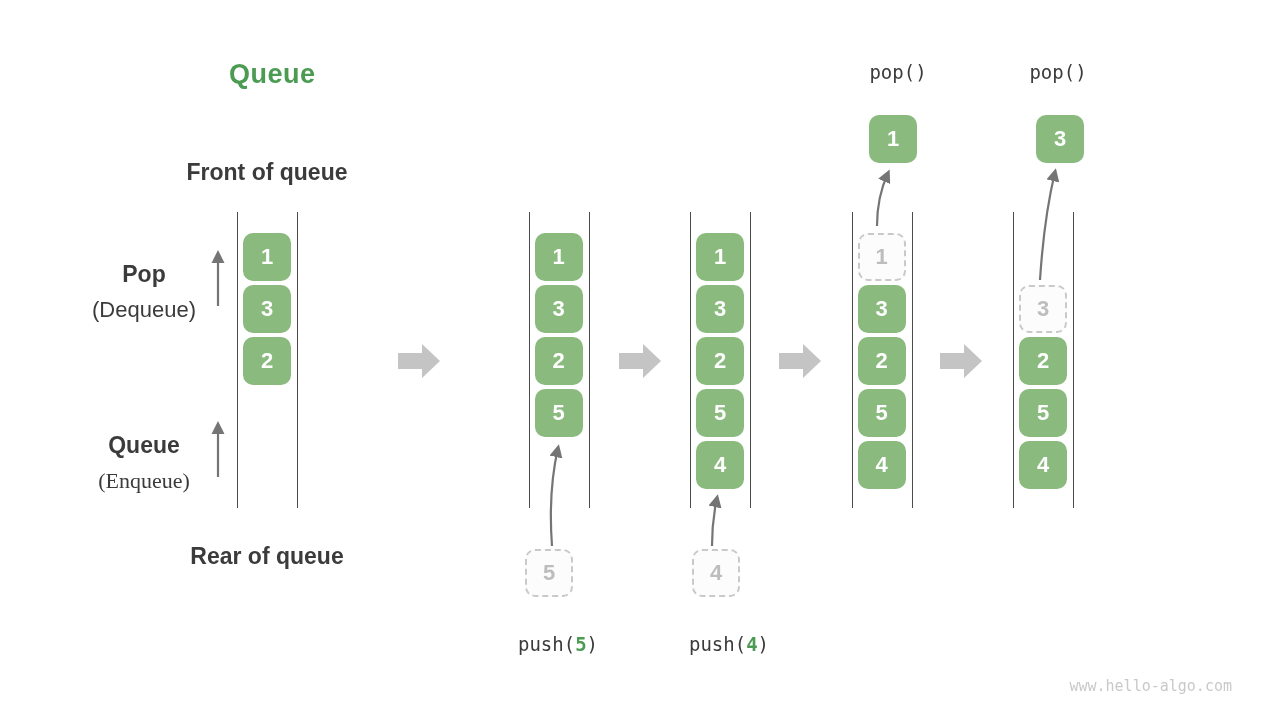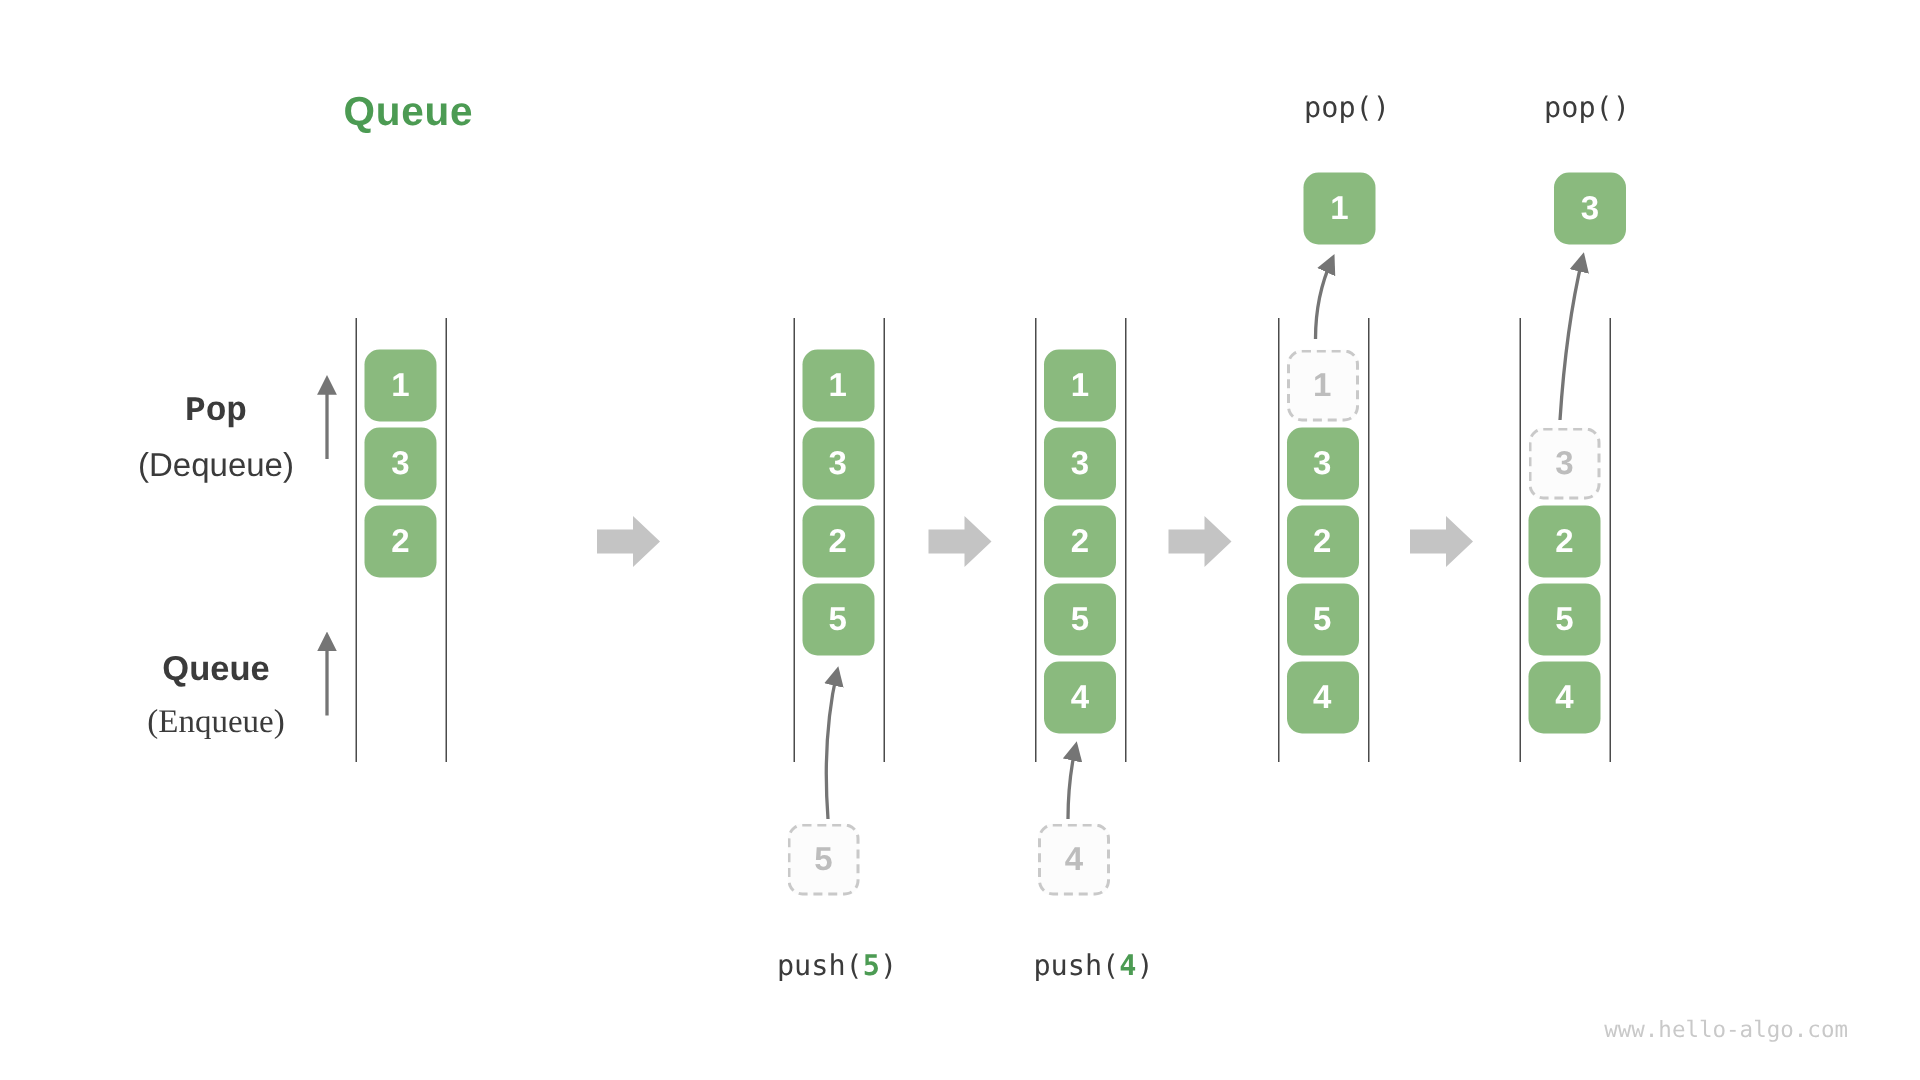--- a/index.html
+++ b/index.html
@@ -100,27 +100,29 @@
     <path class="thin-arrow" d="M1040,280 Q1044,218 1055,172" marker-end="url(#ah)"></path>
 
     <path class="block-arrow" transform="translate(419,361)" d="M-21,-8 H3 V-17 L21,0 L3,17 V8 H-21 Z"></path>
     <path class="block-arrow" transform="translate(640,361)" d="M-21,-8 H3 V-17 L21,0 L3,17 V8 H-21 Z"></path>
     <path class="block-arrow" transform="translate(800,361)" d="M-21,-8 H3 V-17 L21,0 L3,17 V8 H-21 Z"></path>
     <path class="block-arrow" transform="translate(961,361)" d="M-21,-8 H3 V-17 L21,0 L3,17 V8 H-21 Z"></path>
   </svg>
 
   <div class="abs title" style="left:229px; top:59px;">Queue</div>
 
+  <div class="abs ctr lbl-bold" style="left:267px; top:159px;">Front of queue</div>
 
-  <div class="abs ctr lbl-bold" style="left:144px; top:261px;font-family:Liberation Mono, monospace;">Pop</div>
+  <div class="abs ctr lbl-bold" style="left:144px; top:261px;">Pop</div>
   <div class="abs ctr lbl-reg" style="left:144px; top:297px;">(Dequeue)</div>
 
   <div class="abs ctr lbl-bold" style="left:144px; top:432px;">Queue</div>
   <div class="abs ctr lbl-reg" style="left:144px; top:468px;font-family:Liberation Serif, serif;">(Enqueue)</div>
 
+  <div class="abs ctr lbl-bold" style="left:267px; top:543px;">Rear of queue</div>
 
   <div id="columns-layer">
       <div class="abs queue-column" style="left: 237px; top: 212px; width: 61px; height: 296px;">
         <div class="cell" style="left: 5px; top: 21px;">1</div>
         <div class="cell" style="left: 5px; top: 73px;">3</div>
         <div class="cell" style="left: 5px; top: 125px;">2</div>
       </div>
       <div class="abs queue-column" style="left: 528.5px; top: 212px; width: 61px; height: 296px;">
         <div class="cell" style="left: 5px; top: 21px;">1</div>
         <div class="cell" style="left: 5px; top: 73px;">3</div>

